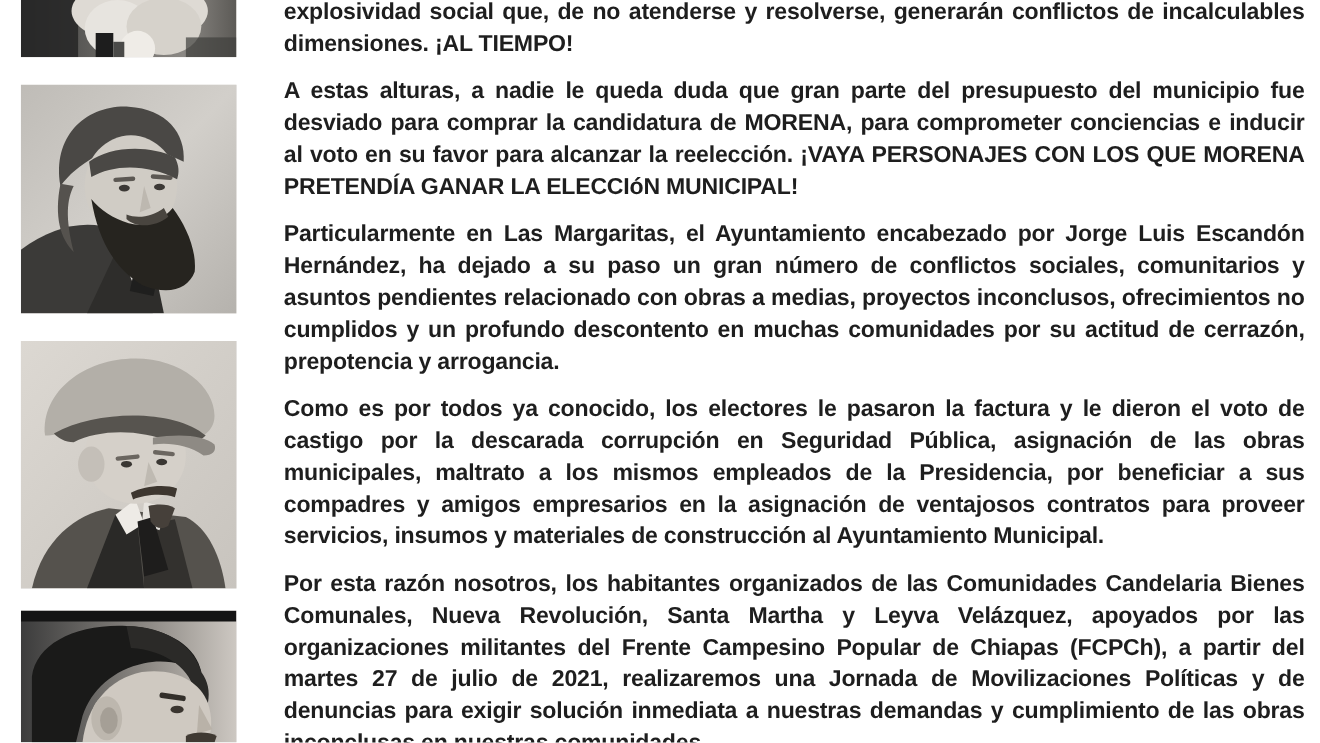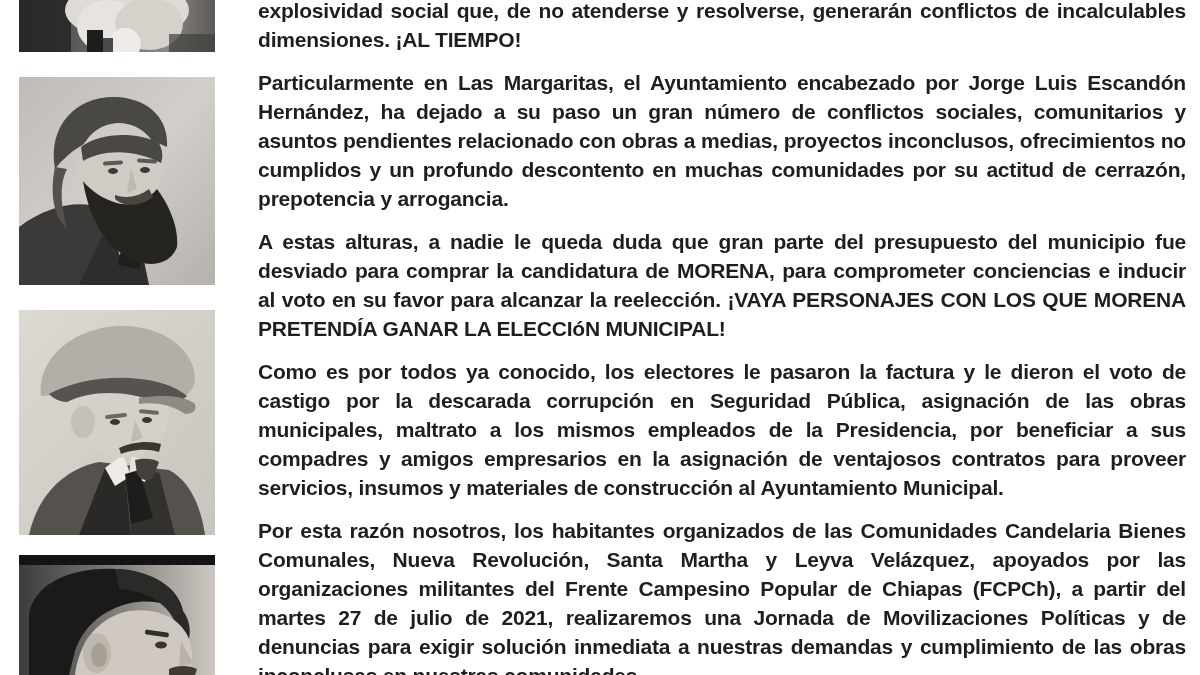--- a/index.html
+++ b/index.html
@@ -144,19 +144,19 @@
 
       <rect x="126" y="76" width="24" height="5" rx="2" fill="#332f2a" transform="rotate(8 138 78)"></rect>
       <ellipse cx="142" cy="90" rx="6" ry="3.5" fill="#3a352f"></ellipse>
       <path d="M162,86 L174,108 L160,112 Z" fill="#b9b2a8"></path>
       <path d="M150,114 C158,110 170,110 178,114 L176,120 L150,120 Z" fill="#403a33"></path>
     </svg>
   </div>
 
   <div class="content">
     <p>explosividad social que, de no atenderse y resolverse, generarán conflictos de incalculables dimensiones. ¡AL TIEMPO!</p>
+    <p>A estas alturas, a nadie le queda duda que gran parte del presupuesto del municipio fue desviado para comprar la candidatura de MORENA, para comprometer conciencias e inducir al voto en su favor para alcanzar la reelección. ¡VAYA PERSONAJES CON LOS QUE MORENA PRETENDÍA GANAR LA ELECCIóN MUNICIPAL!</p>
     <p>Particularmente en Las Margaritas, el Ayuntamiento encabezado por Jorge Luis Escandón Hernández, ha dejado a su paso un gran número de conflictos sociales, comunitarios y asuntos pendientes relacionado con obras a medias, proyectos inconclusos, ofrecimientos no cumplidos y un profundo descontento en muchas comunidades por su actitud de cerrazón, prepotencia y arrogancia.</p>
-    <p>A estas alturas, a nadie le queda duda que gran parte del presupuesto del municipio fue desviado para comprar la candidatura de MORENA, para comprometer conciencias e inducir al voto en su favor para alcanzar la reelección. ¡VAYA PERSONAJES CON LOS QUE MORENA PRETENDÍA GANAR LA ELECCIóN MUNICIPAL!</p>
     <p>Como es por todos ya conocido, los electores le pasaron la factura y le dieron el voto de castigo por la descarada corrupción en Seguridad Pública, asignación de las obras municipales, maltrato a los mismos empleados de la Presidencia, por beneficiar a sus compadres y amigos empresarios en la asignación de ventajosos contratos para proveer servicios, insumos y materiales de construcción al Ayuntamiento Municipal.</p>
     <p>Por esta razón nosotros, los habitantes organizados de las Comunidades Candelaria Bienes Comunales, Nueva Revolución, Santa Martha y Leyva Velázquez, apoyados por las organizaciones militantes del Frente Campesino Popular de Chiapas (FCPCh), a partir del martes 27 de julio de 2021, realizaremos una Jornada de Movilizaciones Políticas y de denuncias para exigir solución inmediata a nuestras demandas y cumplimiento de las obras inconclusas en nuestras comunidades.</p>
   </div>
 
 </div>
 
 </body></html>

